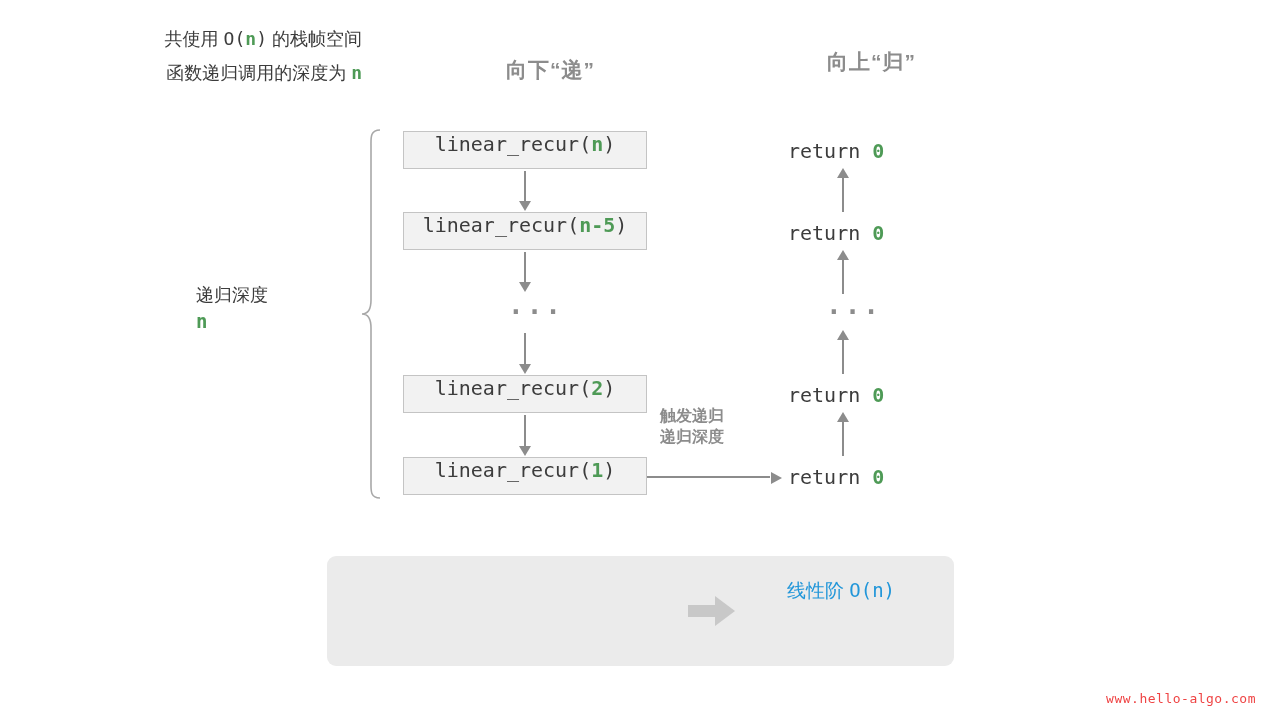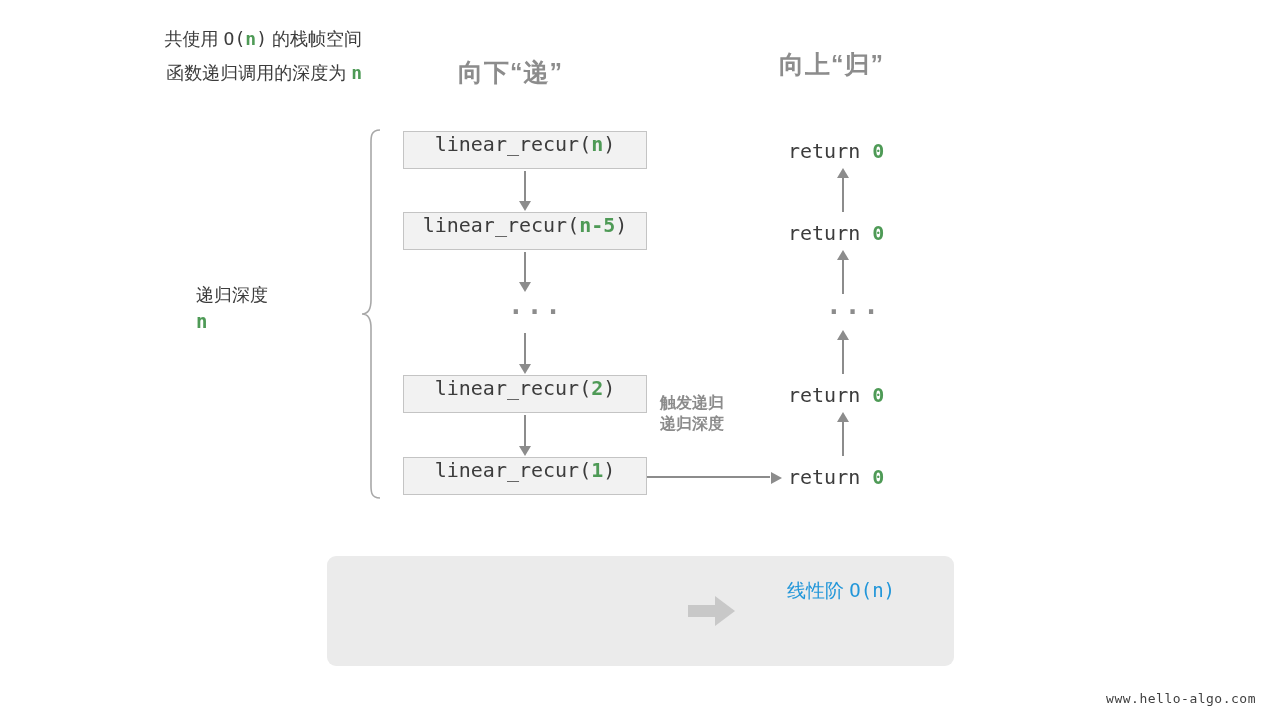--- a/index.html
+++ b/index.html
@@ -18,25 +18,26 @@
   .stage {
     position: absolute;
     left: 0; top: 0;
     width: 1280px;
     height: 720px;
   }
 
   
   .col-header {
     position: absolute;
-    font-size: 25px;
+    font-size: 21px;
     font-weight: bold;
     color: #8c8c8c;
     white-space: nowrap;
     letter-spacing: 1px;
+    margin-left: 48px;
   }
   #header-down { left: 458px; top: 56px; }
   #header-up   { left: 779px; top: 48px; }
 
   
   .call-box {
     position: absolute;
     height: 38px;
     background: #f2f2f2;
     border: 1.6px solid #c4c4c4;
@@ -161,21 +162,21 @@
     width: 0; height: 0;
     border-top: 6px solid transparent;
     border-bottom: 6px solid transparent;
     border-left: 11px solid #8c8c8c;
   }
 
   
   #base-note {
     position: absolute;
     left: 660px;
-    top: 392px;
+    top: 405px;
     font-size: 16px;
     font-weight: bold;
     color: #8c8c8c;
     line-height: 21px;
     text-align: center;
     white-space: nowrap;
   }
 
   
   #depth-label {
@@ -266,21 +267,21 @@
     font-family: "DejaVu Sans Mono", "Liberation Mono", monospace;
   }
 
   
   #watermark {
     position: absolute;
     right: 24px;
     bottom: 14px;
     font-family: "DejaVu Sans Mono", "Liberation Mono", monospace;
     font-size: 13px;
-    color: #404040;
+    color: #ef4444;
     letter-spacing: 0.5px;
   }
 </style>
 </head>
 <body>
 
 <div class="stage">
 
   <div class="col-header" id="header-down">向下“递”</div>
   <div class="col-header" id="header-up">向上“归”</div>

